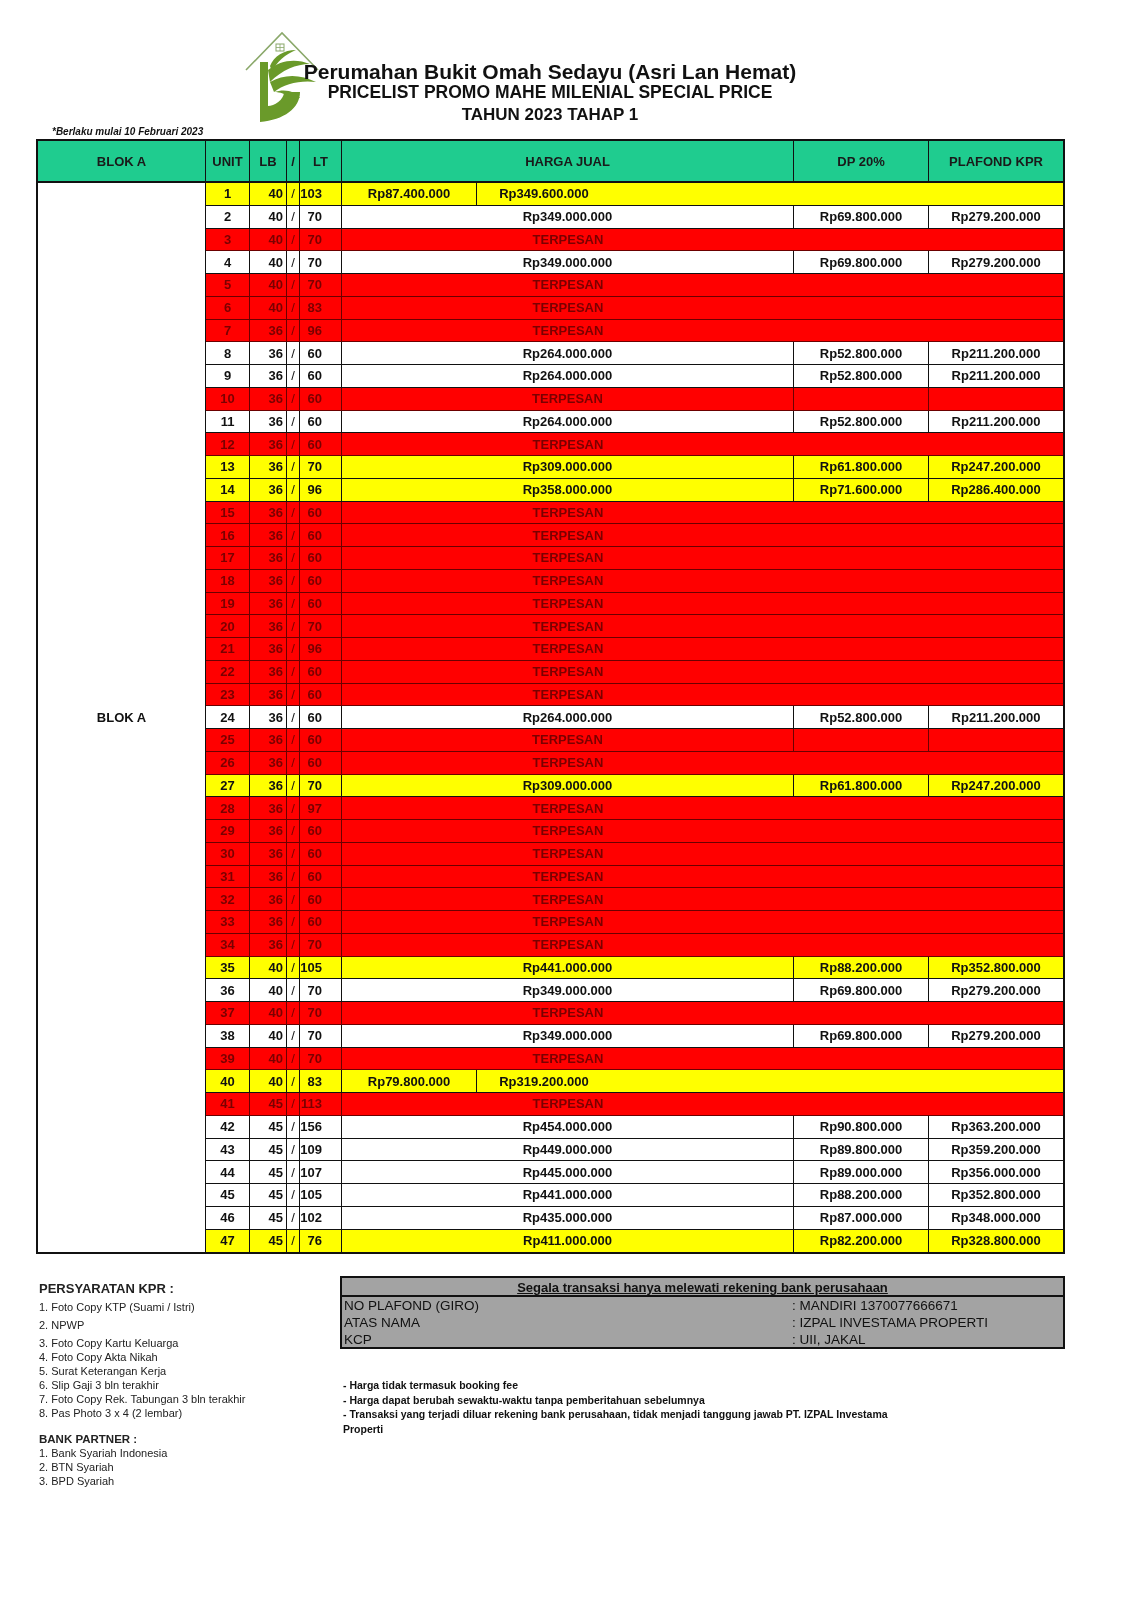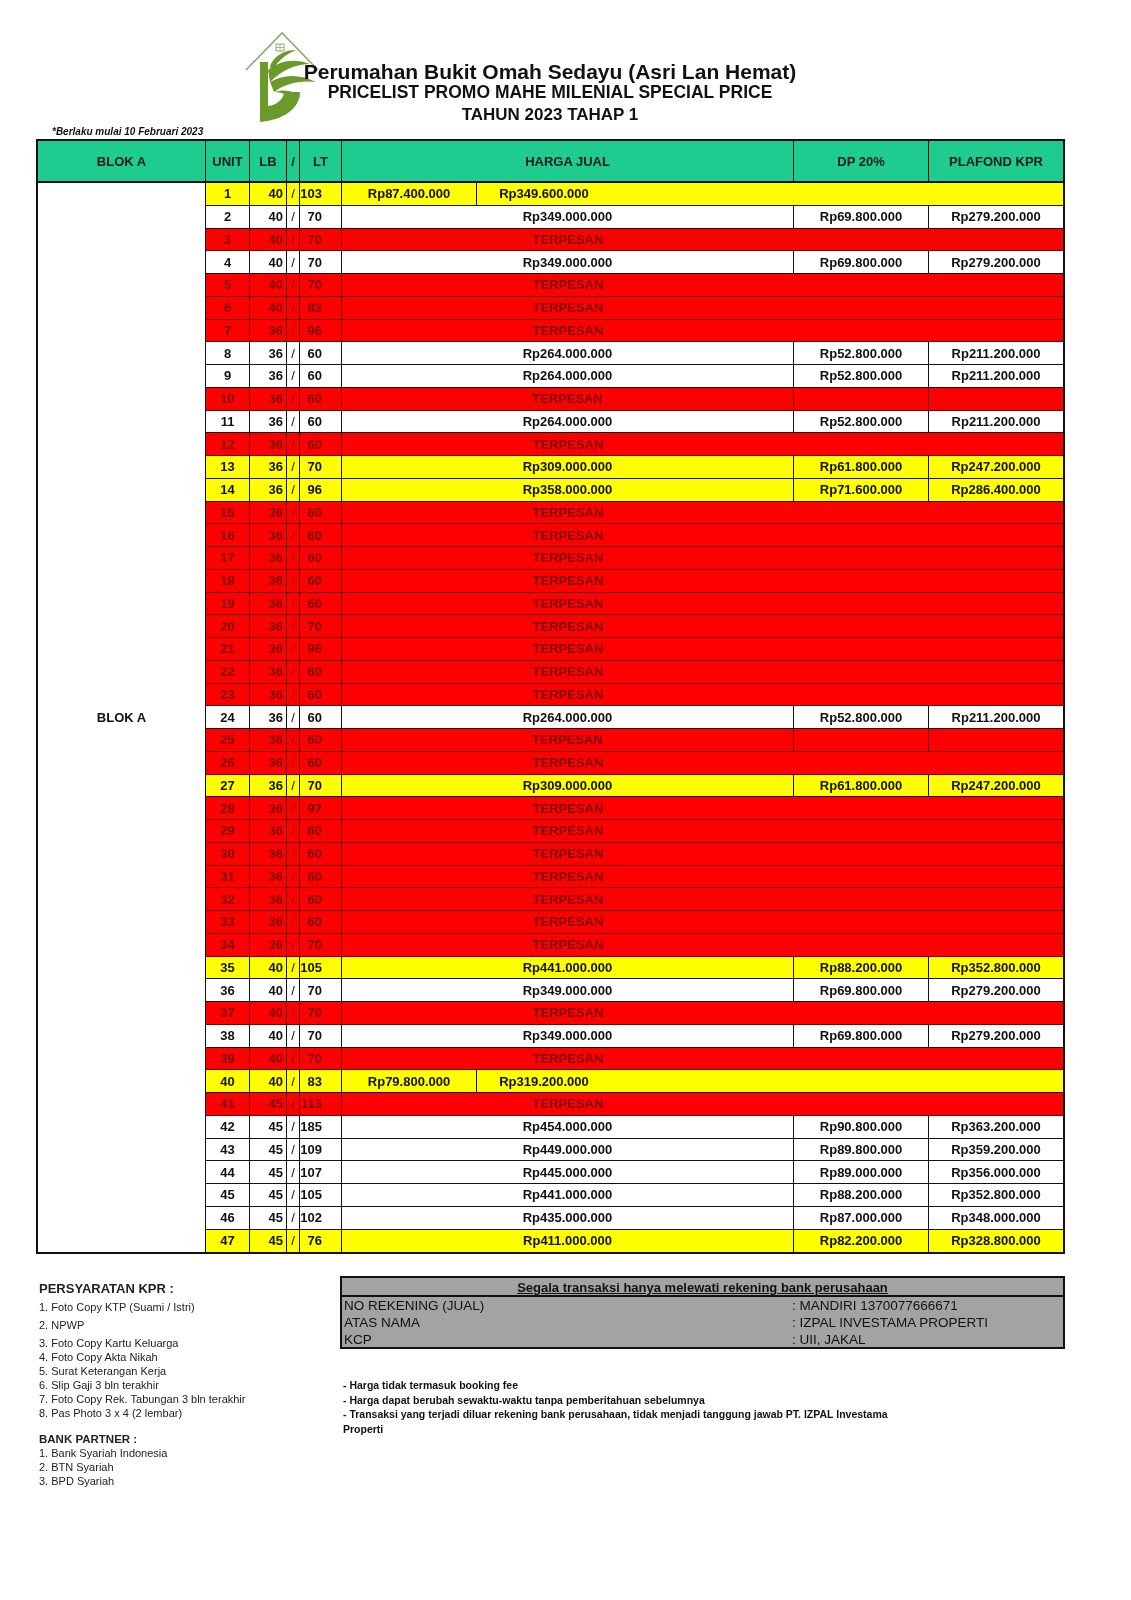--- a/index.html
+++ b/index.html
@@ -463,21 +463,21 @@
           <div class="c-sl">/</div>
           <div class="c-lt">113</div>
           <div class="c-hj">TERPESAN</div>
           <div class="c-dp"></div>
           <div class="c-pk"></div>
         </div>
         <div class="row avail">
           <div class="c-unit">42</div>
           <div class="c-lb">45</div>
           <div class="c-sl">/</div>
-          <div class="c-lt">185</div>
+          <div class="c-lt">156</div>
           <div class="c-hj">Rp454.000.000</div>
           <div class="c-dp">Rp90.800.000</div>
           <div class="c-pk">Rp363.200.000</div>
         </div>
         <div class="row avail">
           <div class="c-unit">43</div>
           <div class="c-lb">45</div>
           <div class="c-sl">/</div>
           <div class="c-lt">109</div>
           <div class="c-hj">Rp449.000.000</div>
@@ -541,21 +541,21 @@
 <div class="bank">
   <div class="h">BANK PARTNER :</div>
   <div>1. Bank Syariah Indonesia</div>
   <div>2. BTN Syariah</div>
   <div>3. BPD Syariah</div>
 </div>
 
 <div class="rek">
   <div class="rh">Segala transaksi hanya melewati rekening bank perusahaan</div>
   <div class="rr">
-    <div class="rl">NO REKENING (JUAL)</div>
+    <div class="rl">NO PLAFOND (GIRO)</div>
     <div class="rv">: MANDIRI 1370077666671</div>
   </div>
   <div class="rr">
     <div class="rl">ATAS NAMA</div>
     <div class="rv">: IZPAL INVESTAMA PROPERTI</div>
   </div>
   <div class="rr">
     <div class="rl">KCP</div>
     <div class="rv">: UII, JAKAL</div>
   </div>

